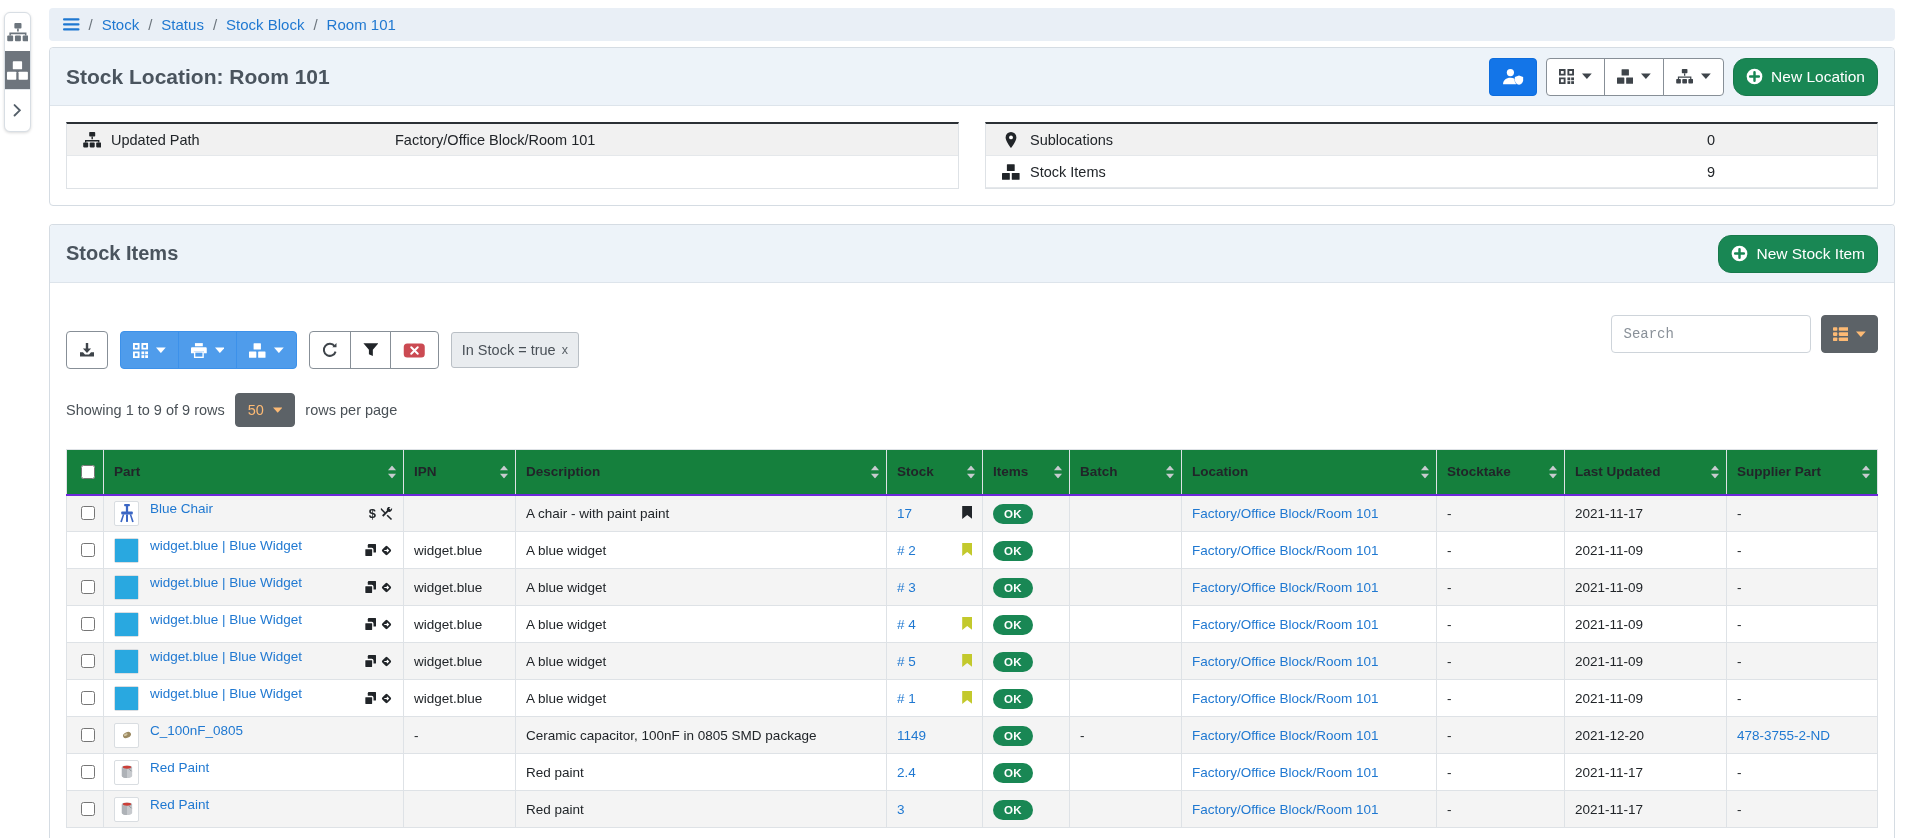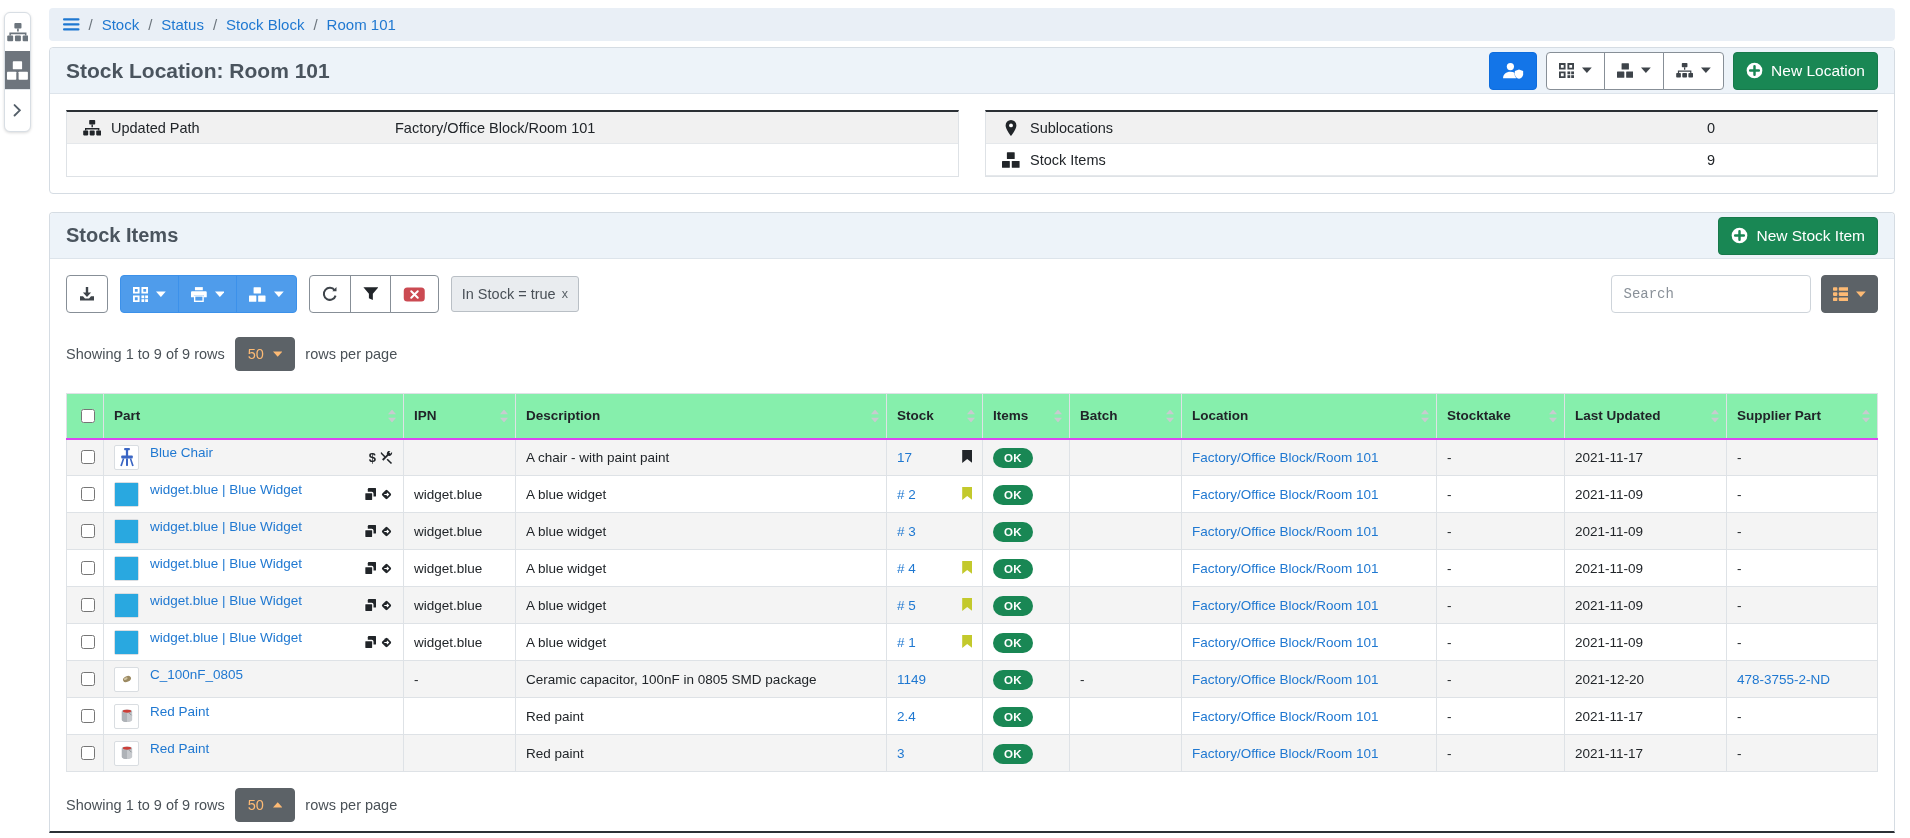--- a/index.html
+++ b/index.html
@@ -37,31 +37,31 @@
   }
   .hamburger { color:var(--link,#1f78d1); font-size:15px; display:flex; cursor:pointer; }
   .crumbs { display:flex; align-items:center; gap:9px; }
   .crumbs .sep { color:#6c757d; }
   .crumbs .crumb { color:var(--link,#1f78d1); }
 
   .panel { border:1px solid #d5dce3; border-radius:4px; background:#fff; }
   .panel-header {
     background:var(--panel-header-bg,#edf3f9); border-bottom:1px solid #dde4eb;
     border-radius:4px 4px 0 0; display:flex; align-items:center; justify-content:space-between;
-    padding:8px 16px; height:46px;
+    padding:8px 16px; height:58px;
   }
   .panel-title { font-size:21px; font-weight:700; color:var(--text-head,#4a545e); }
 
   
   .btn {
     display:inline-flex; align-items:center; gap:8px; height:38px;
     border:1px solid transparent; border-radius:4px; padding:0 12px;
     font-size:15px; cursor:pointer; background:#fff; white-space:nowrap;
   }
-  .btn-green { background:var(--green,#198754); border-color:#17794b; color:#fff; font-size:15.5px; }
+  .btn-green { background:var(--green,#198754); border-color:#17794b; color:#fff; font-size:15.5px;border-radius:13px; }
   .btn-blue-solid { background:var(--primary-blue,#1375e8); border-color:#0d6cdd; color:#fff; }
   .btn-light { background:#fff; border-color:#878f97; color:#3e444a; }
   .btn-blue { background:var(--blue-btn,#4f9ceb); border-color:var(--blue-btn-border,#3c91ea); color:#fff; }
   .btn-dark { background:var(--dark-btn,#5c6267); border-color:var(--dark-btn,#5c6267); color:#fdba74; }
   .group { display:inline-flex; }
   .group .btn { border-radius:0; margin-left:-1px; }
   .group .btn:first-child { border-radius:4px 0 0 4px; margin-left:0; }
   .group .btn:last-child { border-radius:0 4px 4px 0; }
   .hdr-actions { display:flex; align-items:center; gap:9px; }
   .icon { display:inline-flex; align-items:center; justify-content:center; line-height:0; }
@@ -77,21 +77,21 @@
   .dlabel { margin-left:6px; }
   .dtable.left .dlabel { width:280px; }
   .dvalue-left { margin-left:4px; }
   .dvalue-right { margin-left:auto; padding-right:150px; }
   .drow.empty { height:30px; border-bottom:none; }
 
   
   .stock-panel { margin-top:18px; height:621px; border-bottom:2px solid var(--border-dark,#2b3035); border-radius:4px 4px 0 0; }
   .toolbar { display:flex; align-items:center; justify-content:space-between; margin-bottom:24px; }
   .toolbar-left { display:flex; align-items:center; }
-  .toolbar-left > * { margin-right:12px; }
+  .toolbar-left > * { margin-right:12px;margin-top:32px; }
   .chip {
     background:var(--chip-bg,#e9ecef); border:1px solid #b9bfc5; border-radius:3px;
     height:36px; display:inline-flex; align-items:center; padding:0 10px; gap:6px;
     color:#495057; font-size:14.5px;
   }
   .chip .x { font-size:12.5px; color:#5a6268; cursor:pointer; }
   .toolbar-right { display:flex; align-items:center; gap:10px; }
   .search-input {
     width:200px; height:38px; border:1px solid #ced4da; border-radius:4px;
     padding:0 12px; font-size:14px; font-family:Liberation Mono, monospace; color:#212529; outline:none;
@@ -103,21 +103,21 @@
   .paging.bottom { margin:16px 0 0 0; }
 
   
   .stock-table { table-layout:fixed; width:100%; border-collapse:collapse; font-size:13.5px; }
   .stock-table th, .stock-table td {
     border:1px solid #dee2e6; vertical-align:middle; text-align:left;
     padding:2px 10px; overflow:hidden; white-space:nowrap;
   }
   .stock-table thead th {
     font-weight:700; height:45px; position:relative; padding-right:22px;
-    border-bottom:2px solid #d946ef; cursor:pointer; background:#86efac;
+    border-bottom:2px solid #6d28d9; cursor:pointer; background:#15803d;
   }
   .stock-table thead th.c-check { padding:2px 10px; text-align:center; }
   .sort { position:absolute; right:7px; top:50%; transform:translateY(-50%); color:#c7cbcf; line-height:0; }
   .stock-table tbody td { height:37px; }
   .stock-table tbody tr.odd { background:var(--stripe,#f4f4f4); }
   .c-check { text-align:center; }
   .c-check input { width:14px; height:14px; }
   .cell-flex { display:flex; }
   .thumb {
     width:25px; height:25px; border:1px solid #d9dde1; border-radius:2px; background:#fff;

